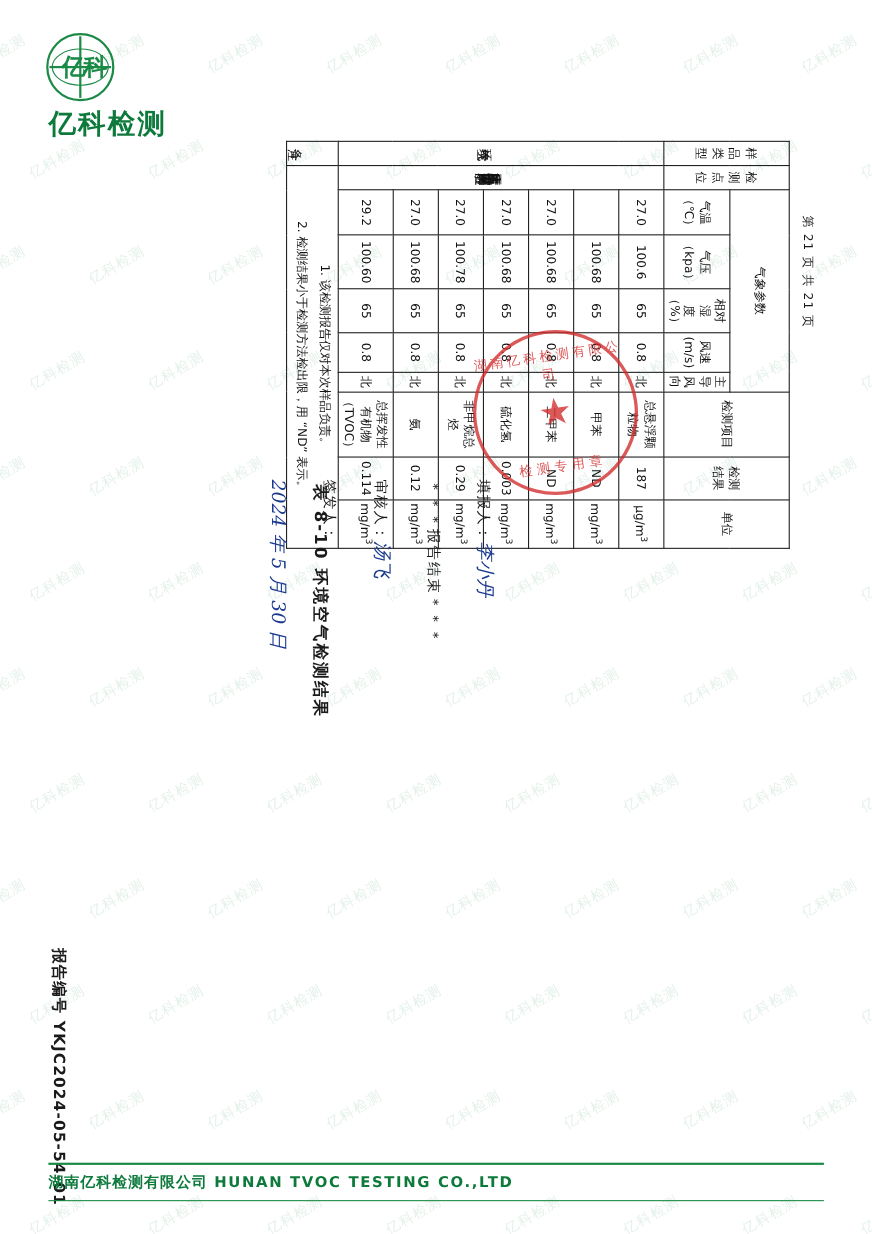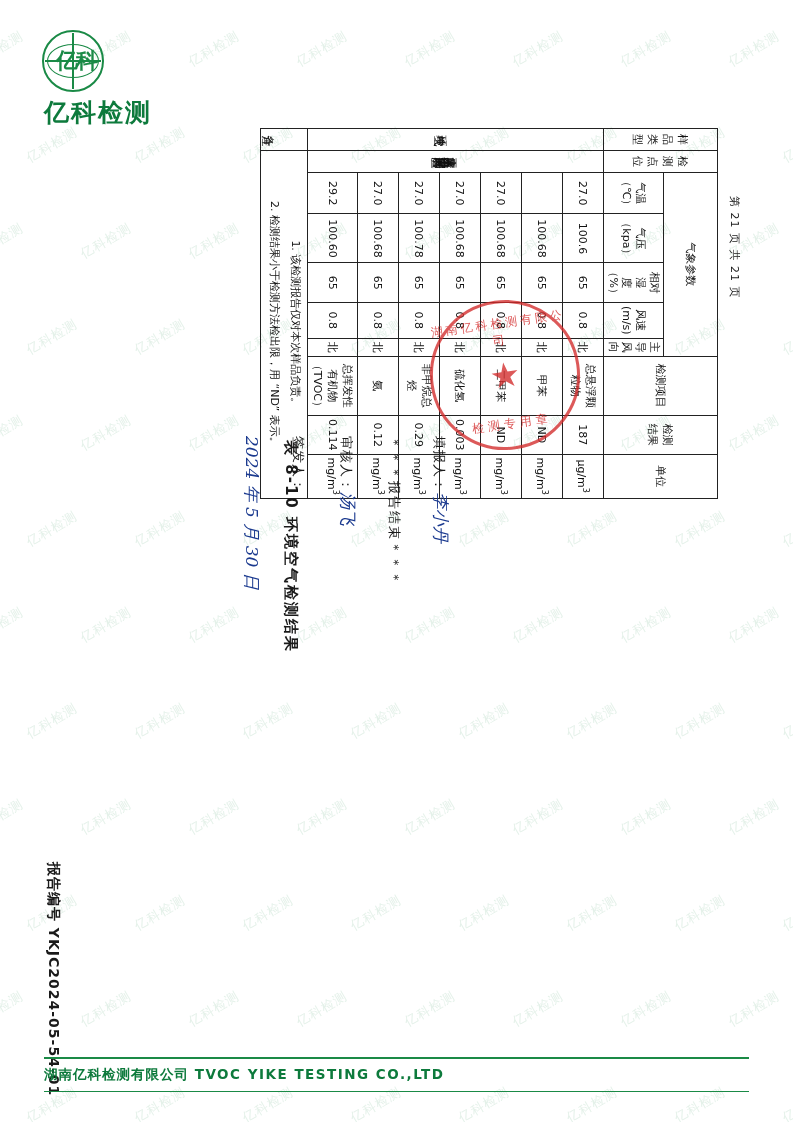--- a/index.html
+++ b/index.html
@@ -534,16 +534,16 @@
 <div id="seal">
   <div class="seal-top">湖南亿科检测有限公司</div>
   <div class="seal-star">★</div>
   <div class="seal-bottom">检测专用章</div>
 </div>
 
 <div id="footer">
   <div id="footer-rule-top"></div>
   <div id="footer-company">
     <span>湖南亿科检测有限公司</span>
-    <span class="en">TVOC YIKE TESTING CO.,LTD</span>
+    <span class="en">HUNAN TVOC TESTING CO.,LTD</span>
   </div>
   <div id="footer-rule-mid"></div>
 </div>
 
 </body></html>

